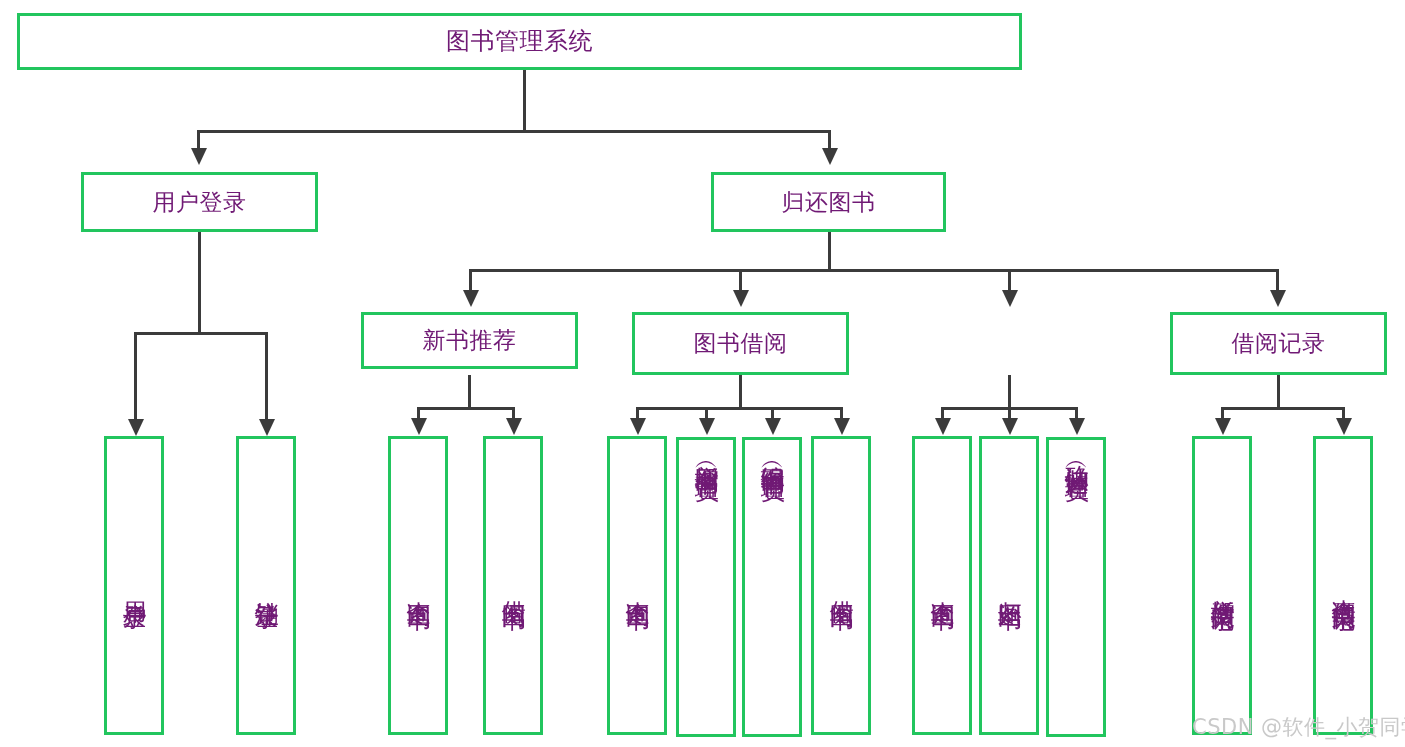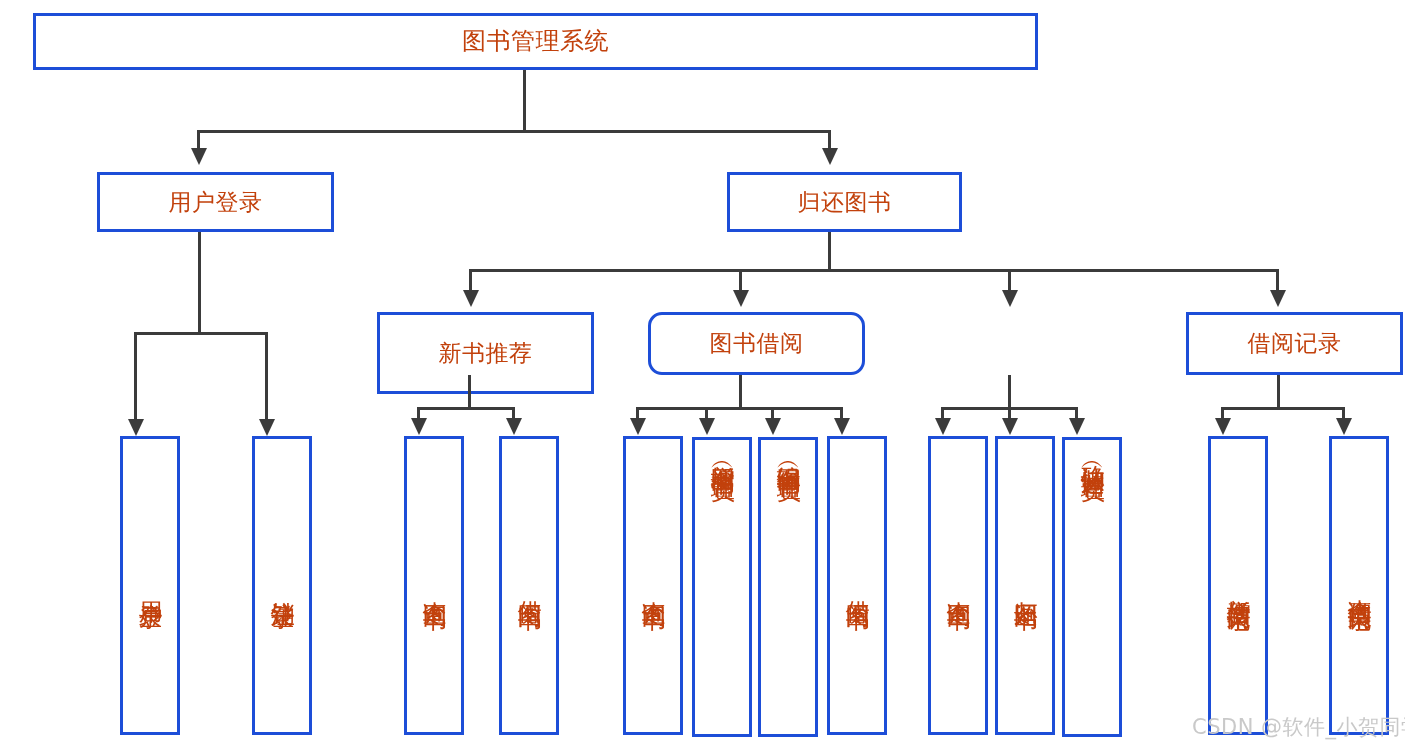--- a/index.html
+++ b/index.html
@@ -13,28 +13,27 @@
     width:1405px;
     height:747px;
     background:#ffffff;
     overflow:hidden;
   }
   
   .node{
     position:absolute;
     box-sizing:border-box;
     background:#ffffff;
-    border:3px solid #1d4ed8;
+    border:3px solid #22c55e;
     display:flex;
     align-items:center;
     justify-content:center;
     text-align:center;
     line-height:1.22;
-    color:#c2410c;
-    margin-left:16px;
+    color:#701a75;
   }
   .node.root{ border-width:3px; }
   .node .lbl{ display:block; }
   
   .node.h .lbl{
     font-size:23px;
     letter-spacing:0.5px;
     white-space:nowrap;
   }
   .node.root .lbl{ font-size:24px; }
@@ -112,24 +111,24 @@
   <div class="ln h" style="left:469px;top:269px;width:810px;"></div>
   <div class="ln v" style="left:469px;top:269px;height:21px;"></div>
   <div class="arrow" style="left:463px;top:290px;"></div>
   <div class="ln v" style="left:739px;top:269px;height:21px;"></div>
   <div class="arrow" style="left:733px;top:290px;"></div>
   <div class="ln v" style="left:1008px;top:269px;height:21px;"></div>
   <div class="arrow" style="left:1002px;top:290px;"></div>
   <div class="ln v" style="left:1276px;top:269px;height:21px;"></div>
   <div class="arrow" style="left:1270px;top:290px;"></div>
 
-  <div class="node h" style="left:361px;top:312px;width:217px;height:82px;">
+  <div class="node h" style="left:361px;top:312px;width:217px;height:57px;">
     <span class="lbl">新书推荐</span>
   </div>
-  <div class="node h" style="left:632px;top:312px;width:217px;height:63px;border-radius:14px;">
+  <div class="node h" style="left:632px;top:312px;width:217px;height:63px;">
     <span class="lbl">图书借阅</span>
   </div>
   <div class="node h" style="left:1170px;top:312px;width:217px;height:63px;align-items:center;">
     <span class="lbl">借阅记录</span>
   </div>
 
   <div class="ln v" style="left:468px;top:375px;height:35px;"></div>
   <div class="ln h" style="left:417px;top:407px;width:98px;"></div>
   <div class="ln v" style="left:417px;top:407px;height:11px;"></div>
   <div class="arrow" style="left:411px;top:418px;"></div>

